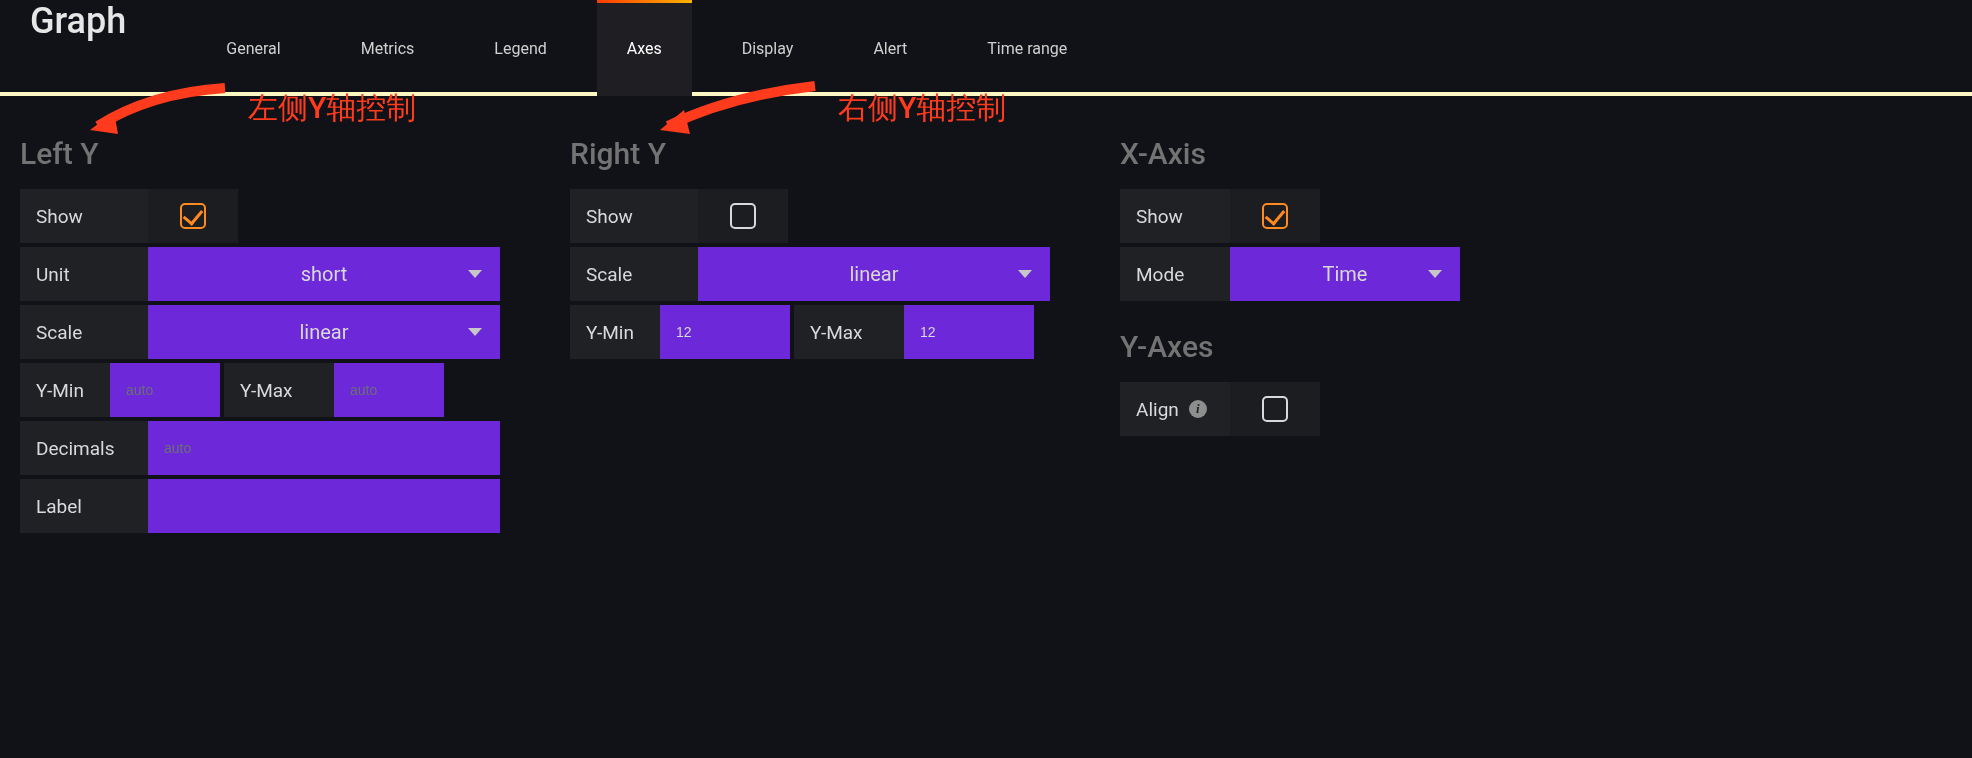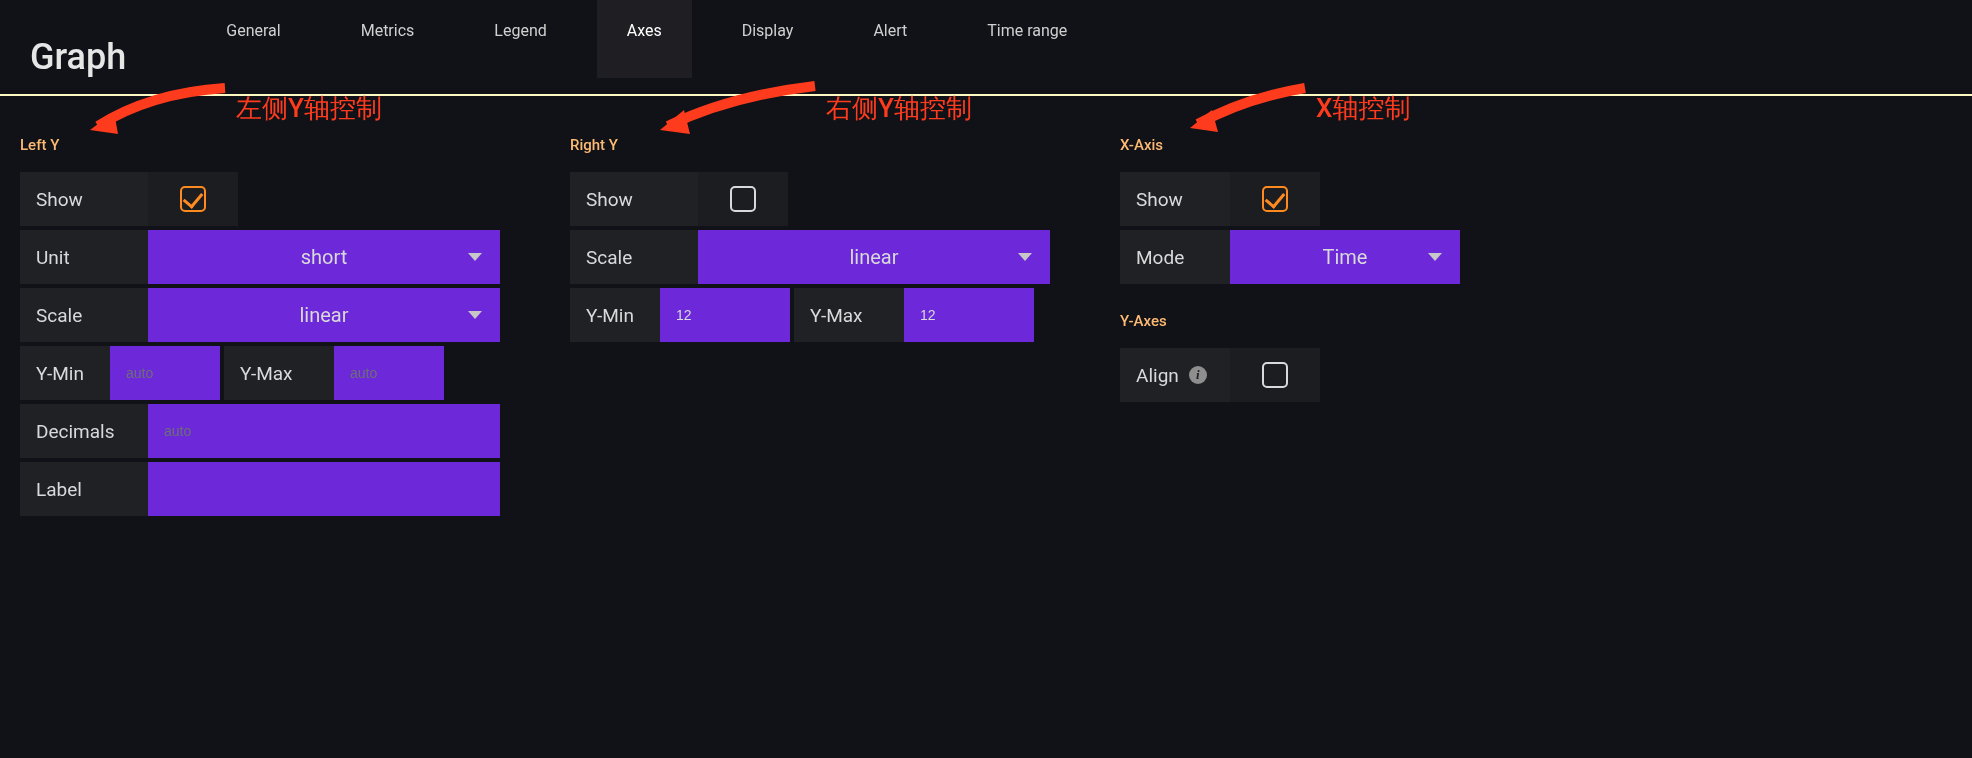--- a/index.html
+++ b/index.html
@@ -7,24 +7,24 @@
     background: #111217;
     color: #d8d9da;
     font-family: -apple-system, BlinkMacSystemFont, "Segoe UI", Roboto, Helvetica, Arial, sans-serif;
     font-size: 18px;
     width: 1972px;
     height: 758px;
     overflow: hidden;
   }
   .tabbar {
     display: flex;
-    align-items: flex-end;
-    padding: 16px 30px;
+    align-items: flex-start;
+    padding: 0 30px;
     height: 96px;
-    border-bottom: 2px solid #fef9c3;
+    border-bottom: 4px solid #fef9c3;
   }
   .title {
     font-size: 36px;
     font-weight: 500;
     color: #e6e6e6;
     margin-right: 60px;
   }
   .tab {
     padding: 30px 30px;
     margin: 0 10px;
@@ -50,24 +50,24 @@
   .columns {
     display: flex;
     gap: 70px;
     padding: 40px 20px 0 20px;
     position: relative;
   }
   .col { width: 480px; position: relative; }
   .col.wide { width: 480px; }
   .col.right { width: 340px; }
   .section-title {
-    font-size: 15px;
+    font-size: 30px;
     font-weight: 500;
     margin-bottom: 18px;
-    color: #fdba74;
+    color: #737373;
   }
   .section-title.sub { margin-top: 28px; }
   .row {
     display: flex;
     align-items: stretch;
     margin-bottom: 4px;
     height: 54px;
   }
   .lbl {
     background: #1f2125;
@@ -150,26 +150,26 @@
     align-items: center;
     justify-content: center;
     margin-left: 10px;
     font-style: italic;
     font-family: serif;
   }
   
   .anno {
     position: absolute;
     color: #ff3b1e;
-    font-size: 26px;
+    font-size: 30px;
     font-weight: 500;
     pointer-events: none;
     display: flex;
     align-items: center;
-    gap: 6px;
+    gap: 18px;
     white-space: nowrap;
   }
   .arrow {
     display: inline-block;
   }
   .arrow svg { display: block; }
 </style>
 </head>
 <body>
 
@@ -314,23 +314,14 @@
   <div class="anno" style="left:660px; top:-18px;">
     <span class="arrow">
       <svg width="160" height="60" viewBox="0 0 160 60">
         <path d="M155 8 Q70 18 8 48" stroke="#ff3b1e" stroke-width="10" fill="none"></path>
         <polygon points="0,52 24,32 30,56" fill="#ff3b1e"></polygon>
       </svg>
     </span>
     <span>右侧Y轴控制</span>
   </div>
 
-  <div class="anno" style="left:1190px; top:-16px;">
-    <span class="arrow">
-      <svg width="120" height="56" viewBox="0 0 120 56">
-        <path d="M115 8 Q55 18 8 44" stroke="#ff3b1e" stroke-width="10" fill="none"></path>
-        <polygon points="0,48 22,30 28,52" fill="#ff3b1e"></polygon>
-      </svg>
-    </span>
-    <span>X轴控制</span>
-  </div>
 
 </div>
 
 </body></html>

